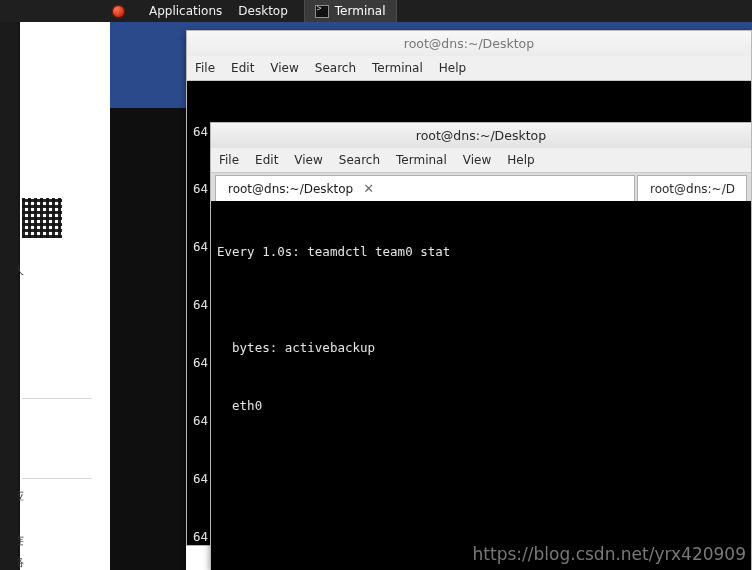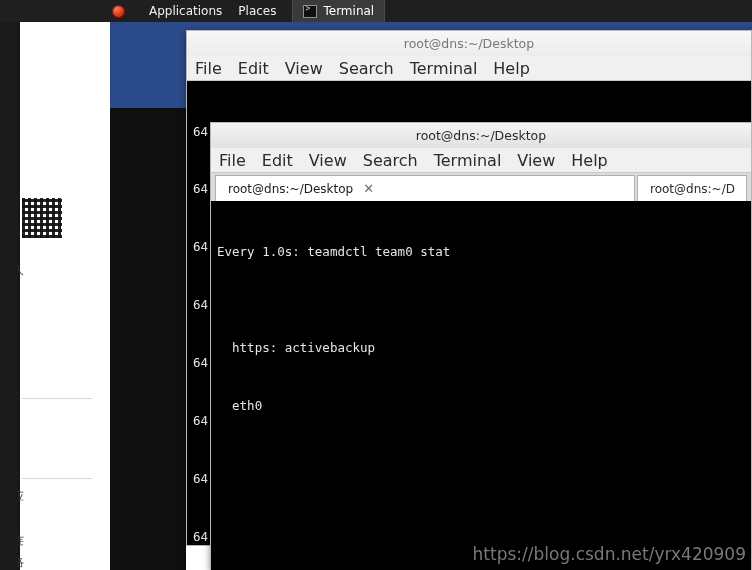--- a/index.html
+++ b/index.html
@@ -177,21 +177,21 @@
   .term-menubar {
     height: 24px;
     background: #f0f0f0;
     border-left: 1px solid #b8b8b8;
     border-right: 1px solid #b8b8b8;
     border-bottom: 1px solid #c9c9c9;
     display: flex;
     align-items: center;
     padding-left: 8px;
     gap: 16px;
-    font-size: 16px;
+    font-size: 12px;
     color: #2b2b2b;
   }
   .term-menubar span { cursor: default; }
   .term-body {
     background: #000000;
     color: #e6e6e6;
     font-family: "DejaVu Sans Mono", monospace;
     font-size: 12.5px;
     line-height: 19.3px;
     border-left: 1px solid #b8b8b8;
@@ -364,21 +364,21 @@
       <span class="tab-label">root@dns:~/Desktop</span>
       <span class="tab-close">✕</span>
     </div>
     <div class="term-tab" style="width:110px;">
       <span class="tab-label">root@dns:~/D</span>
     </div>
   </div>
   <div class="term-body">
     <div class="term-line">Every 1.0s: teamdctl team0 stat</div>
     <div class="term-line"></div>
-    <div class="term-line">  https: activebackup</div>
+    <div class="term-line">  bytes: activebackup</div>
     <div class="term-line">  eth0</div>
     
     
     
     
     
     
     
     
     
@@ -390,20 +390,20 @@
   <div class="watermark">https://blog.csdn.net/yrx420909</div>
 </div>
 
 <div class="top-panel">
   <div class="panel-left">
     <div class="panel-item apps">
       <span class="panel-app-icon"></span>
       <span>Applications</span>
     </div>
     <div class="panel-item">
-      <span>Places</span>
+      <span>Desktop</span>
     </div>
     <div class="panel-window">
       <span class="term-mini-icon"></span>
       <span>Terminal</span>
     </div>
   </div>
 </div>
 
 </body></html>

